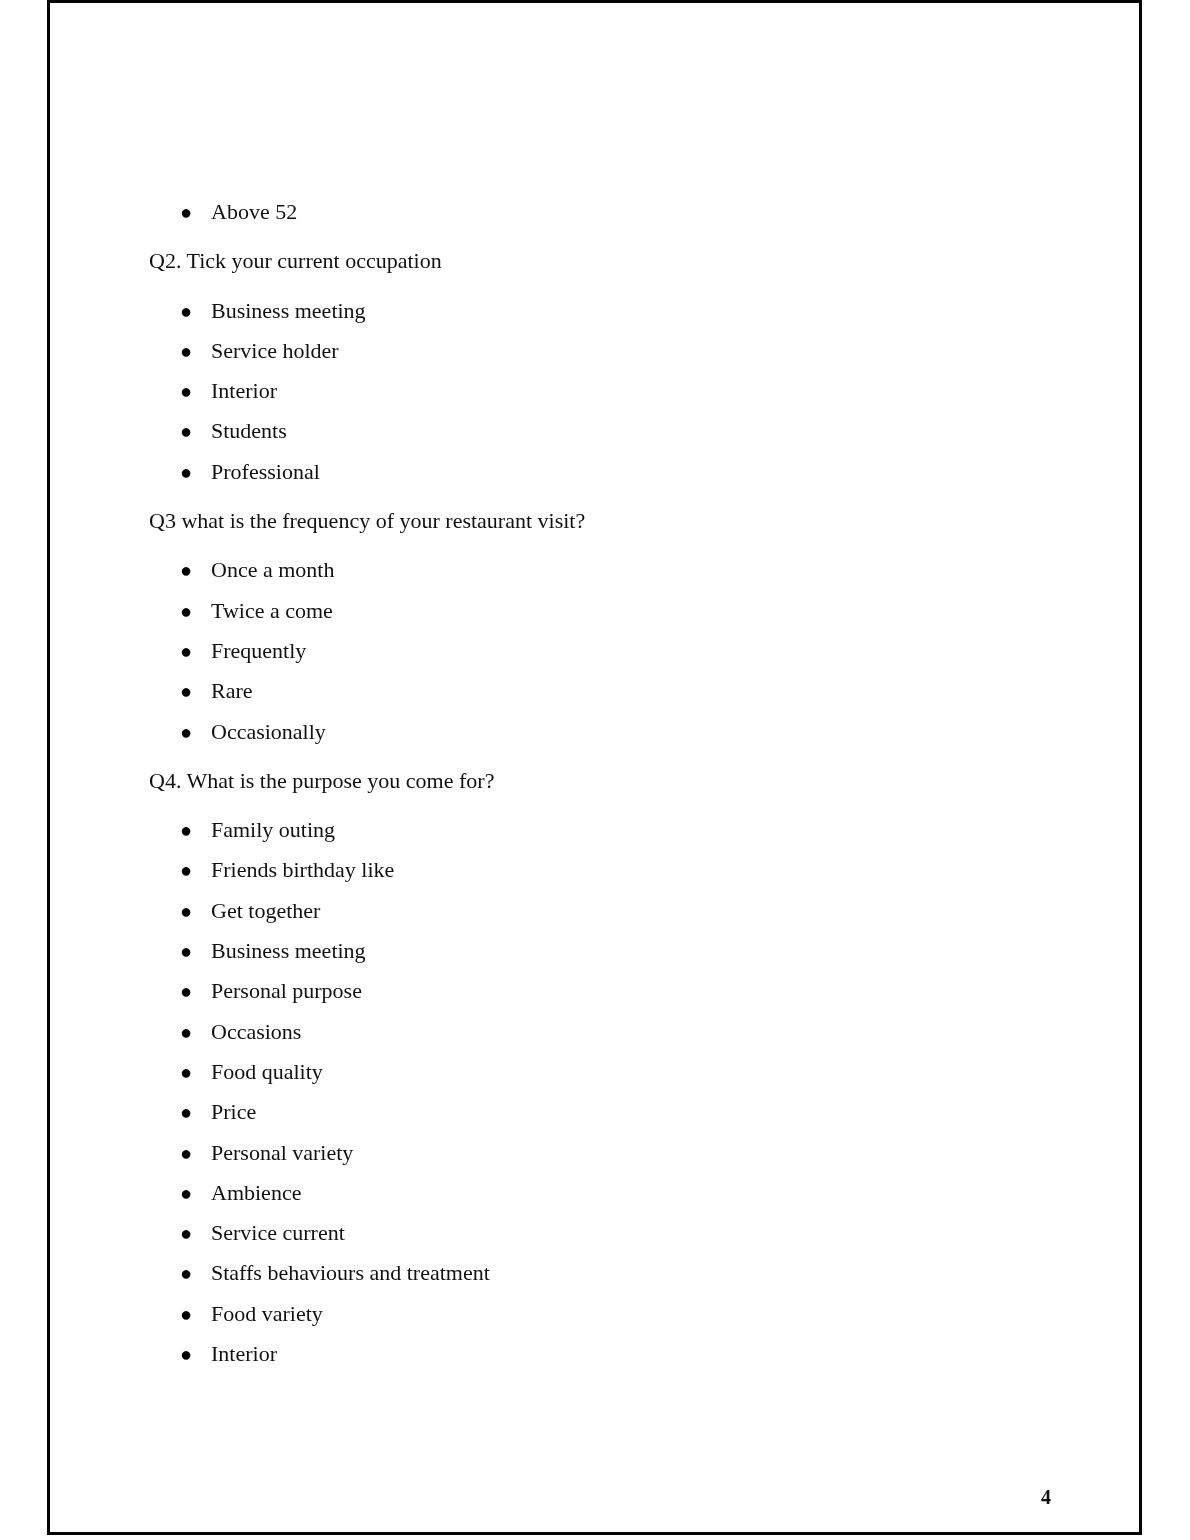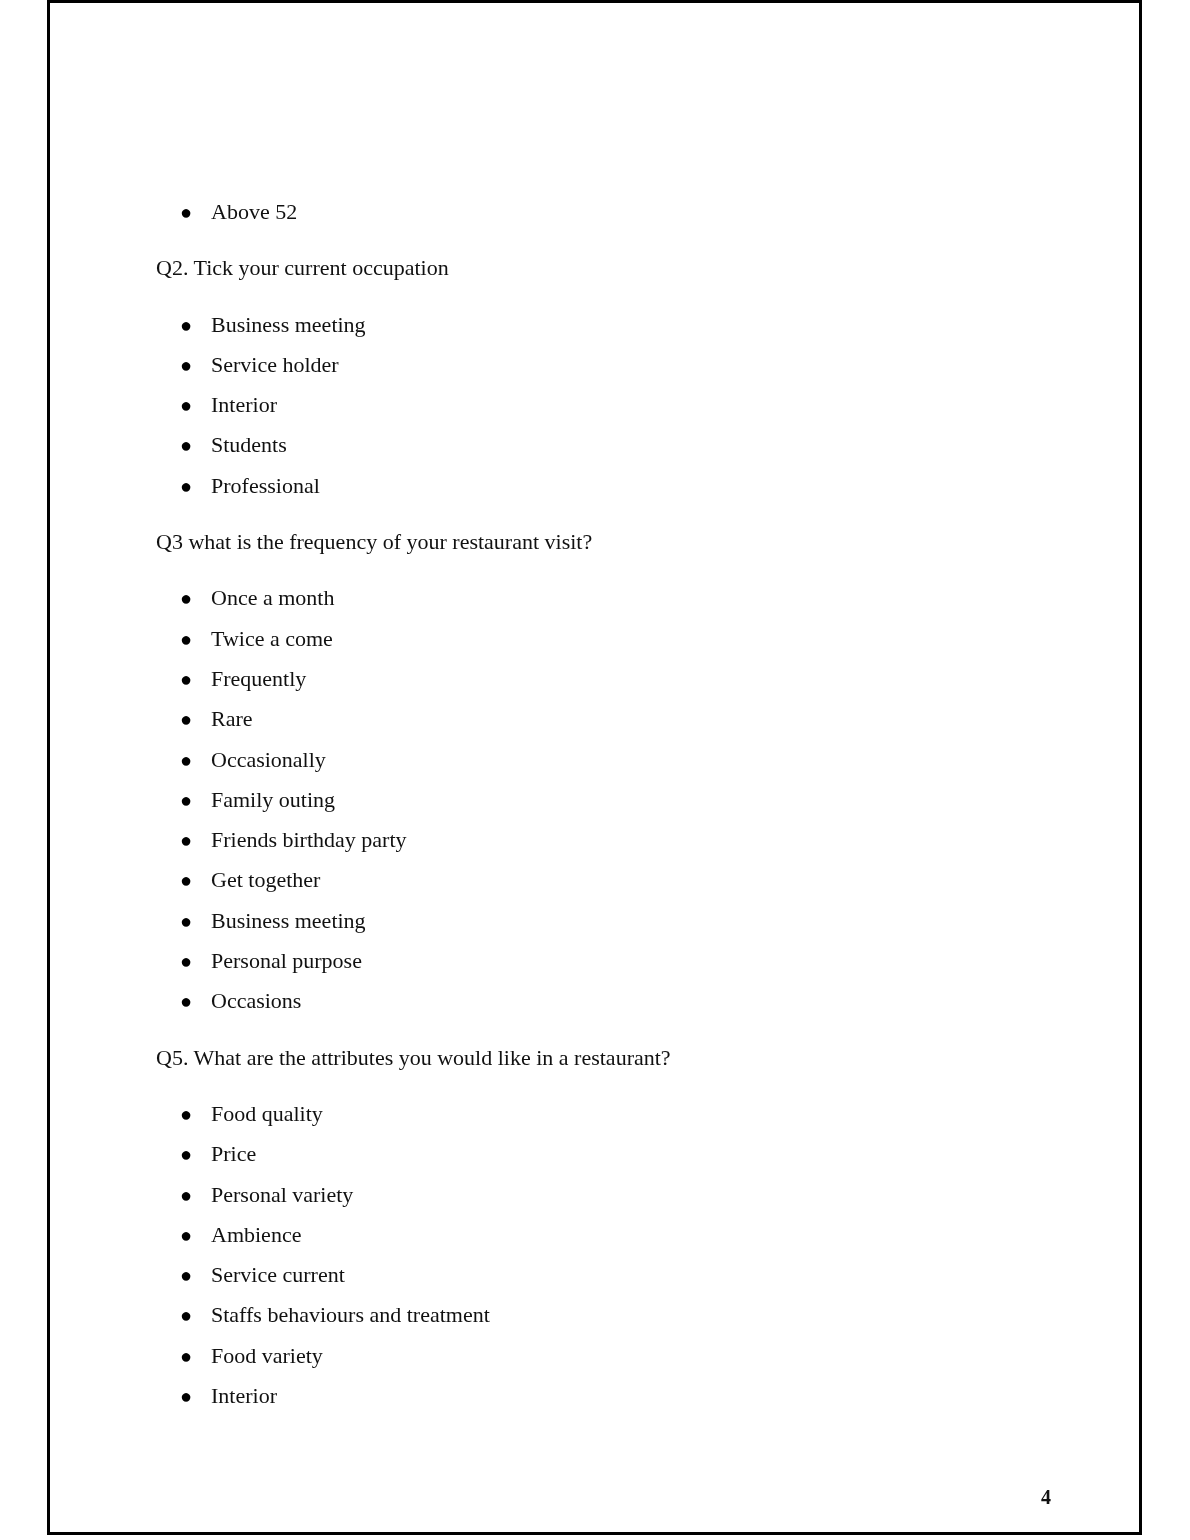--- a/index.html
+++ b/index.html
@@ -25,21 +25,21 @@
     box-sizing: border-box;
     background: #ffffff;
   }
   .content {
     position: absolute;
     left: 140px;
     top: 192px;
     width: 960px;
   }
   .question {
-    margin: 16px;
+    margin: 9px;
     font-size: 22px;
     line-height: 40.3px;
     white-space: nowrap;
   }
   ul.blist {
     margin: 0;
     padding: 0;
     list-style: none;
   }
   li.li {
@@ -126,49 +126,49 @@
     <li class="li">
       <span class="bullet">●</span>
       <span>Rare</span>
     </li>
     <li class="li">
       <span class="bullet">●</span>
       <span>Occasionally</span>
     </li>
   </ul>
 
+  <p class="question">Q4. What is the purpose you come for?</p>
 
   <ul class="blist">
     <li class="li">
       <span class="bullet">●</span>
       <span>Family outing</span>
     </li>
     <li class="li">
       <span class="bullet">●</span>
-      <span>Friends birthday party</span>
+      <span>Friends birthday like</span>
     </li>
     <li class="li">
       <span class="bullet">●</span>
       <span>Get together</span>
     </li>
     <li class="li">
       <span class="bullet">●</span>
       <span>Business meeting</span>
     </li>
     <li class="li">
       <span class="bullet">●</span>
       <span>Personal purpose</span>
     </li>
     <li class="li">
       <span class="bullet">●</span>
       <span>Occasions</span>
     </li>
   </ul>
 
-  <p class="question">Q5. What are the attributes you would like in a restaurant?</p>
 
   <ul class="blist">
     <li class="li">
       <span class="bullet">●</span>
       <span>Food quality</span>
     </li>
     <li class="li">
       <span class="bullet">●</span>
       <span>Price</span>
     </li>

